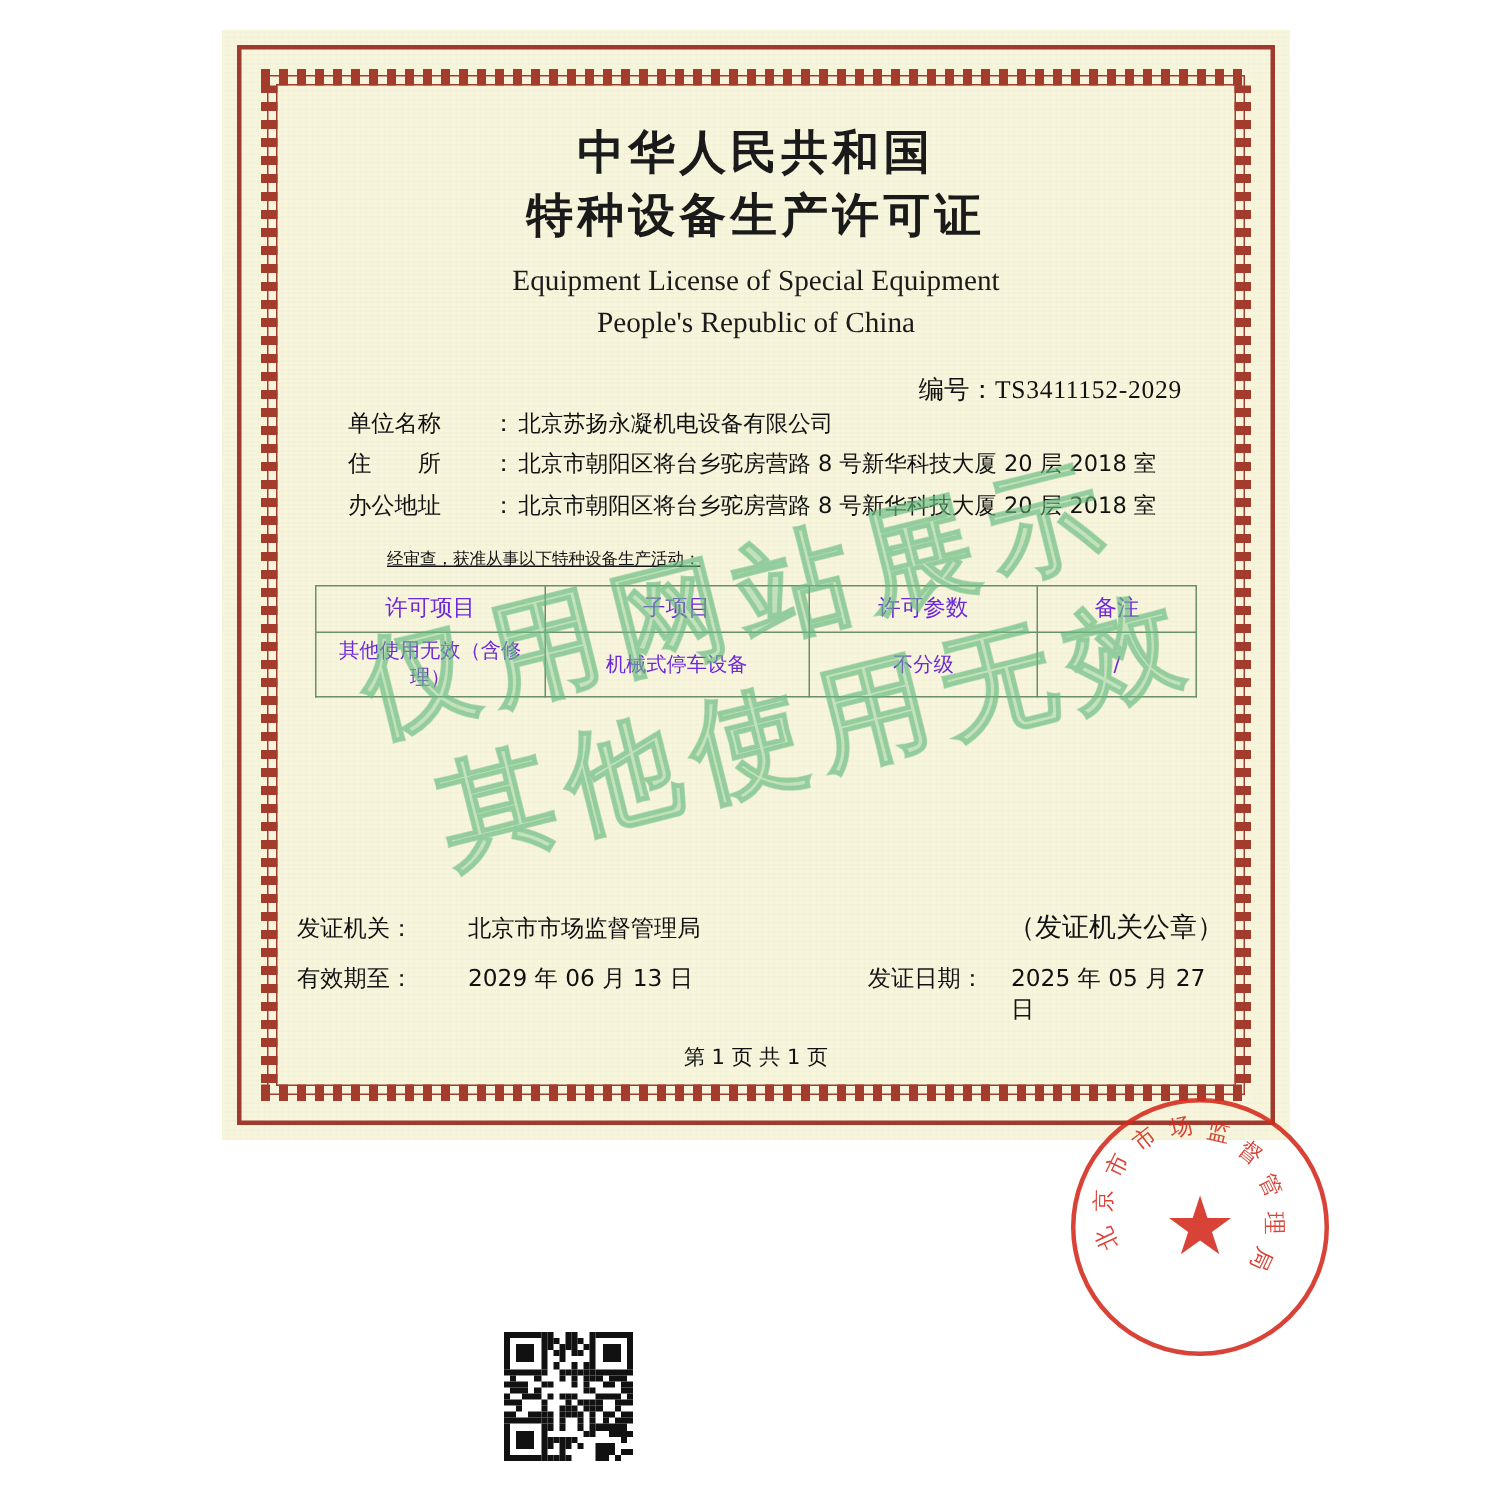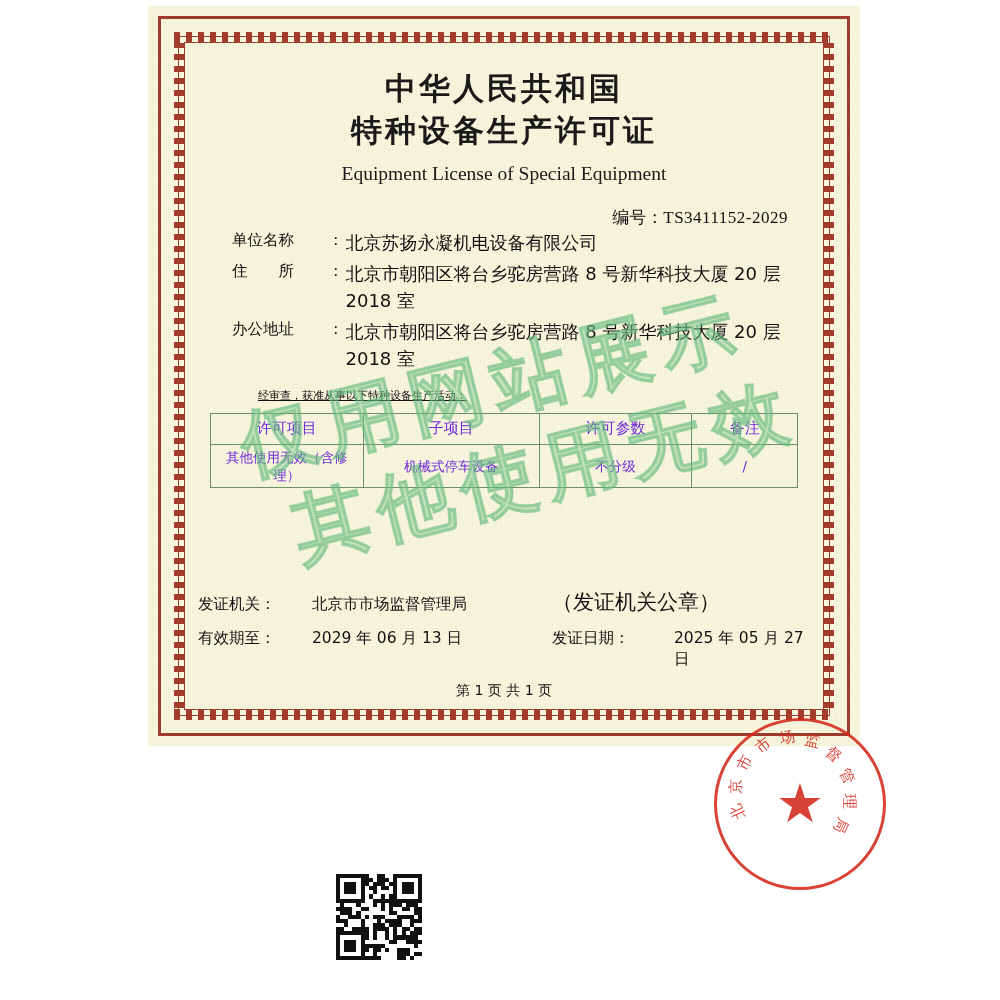--- a/index.html
+++ b/index.html
@@ -12,21 +12,21 @@
     height: 1000px;
     font-family: "Liberation Serif", serif;
     position: relative;
     overflow: hidden;
   }
 
   
   .sheet {
     position: absolute;
     left: 148px;
-    top: 6px;
+    top: 20px;
     width: 712px;
     height: 740px;
     background: #f7f5dc;
     box-sizing: border-box;
   }
   .sheet::before {
     
     content: "";
     position: absolute;
     inset: 0;
@@ -120,21 +120,21 @@
     line-height: 1.5;
   }
   .field-colon {
     flex: 0 0 12px;
     font-family: "DejaVu Sans", sans-serif;
     line-height: 1.5;
   }
   .field-value {
     flex: 1;
     font-family: "DejaVu Sans", sans-serif;
-    font-size: 18px;
+    font-size: 15px;
     line-height: 1.5;
     padding-left: 2px;
   }
 
   
   .statement {
     margin-top: 16px;
     padding-left: 66px;
     font-family: "DejaVu Sans", sans-serif;
     font-size: 11px;
@@ -195,27 +195,27 @@
     display: flex;
     align-items: baseline;
     font-family: "DejaVu Sans", sans-serif;
     font-size: 15.5px;
     color: #111;
     margin-bottom: 12px;
     padding-left: 6px;
   }
   .foot-line .k { flex: 0 0 104px; }
   .foot-line .v { flex: 0 0 240px; padding-left: 10px; }
-  .foot-line .k2 { flex: 0 0 104px; text-align: left; padding-right: 8px;}
+  .foot-line .k2 { flex: 0 0 104px; text-align: right; padding-right: 8px;}
   .foot-line .v2 { flex: 1; padding-left: 10px; }
   .seal-caption {
     flex: 1;
-    text-align: left;
+    text-align: right;
     color: #111;
-    font-size: 21px;
+    font-size: 18px;
   }
   .page-no {
     text-align: center;
     font-family: "DejaVu Sans", sans-serif;
     font-size: 14px;
     color: #111;
     margin-top: 10px;
   }
 
   
@@ -282,20 +282,21 @@
 
   <div class="content">
 
     <div class="title-cn">
       <div>中华人民共和国</div>
       <div>特种设备生产许可证</div>
     </div>
 
     <div class="title-en">
       <div>Equipment License of Special Equipment</div>
+      <div>People's Republic of China</div>
     </div>
 
     <div class="serial-row">
       <span class="lbl">编号：</span><span class="val">TS3411152-2029</span>
     </div>
 
     <div class="fields">
       <div class="field-row">
         <span class="field-label">单位名称</span>
         <span class="field-colon">：</span>

